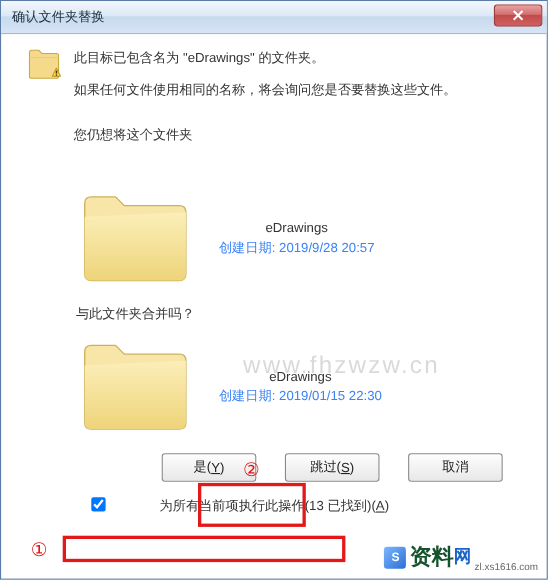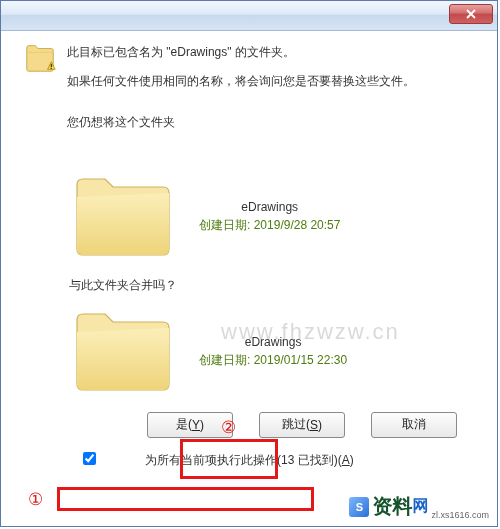--- a/index.html
+++ b/index.html
@@ -78,21 +78,21 @@
       padding: 2px 0;
     }
     .folder-icon {
       width: 108px;
       height: 88px;
       flex-shrink: 0;
       margin-right: 22px;
     }
     .folder-meta { color: #333; font-size: 12px; }
     .folder-name { margin-bottom: 3px; text-align: center; }
-    .folder-date { color: #4d7c0f; }
+    .folder-date { color: #3b82f6; }
     .button-row {
       display: flex;
       gap: 26px;
       justify-content: flex-end;
       margin: 8px 18px 10px 0;
       position: relative;
     }
     .btn {
       min-width: 86px;
       height: 26px;
@@ -164,20 +164,21 @@
     .watermark2 .txt1 { color:#14532d; font-weight:bold; font-size:20px; }
     .watermark2 .txt2 { color:#1a63c9; font-weight:bold; font-size:16px; }
     .watermark2 .url { font-size:9px; color:#666; margin-left:3px; align-self:flex-end; }
   </style>
 </head>
 <body>
 
 <div class="dialog">
 
   <div class="titlebar">
+    <span class="titlebar-text">确认文件夹替换</span>
     <div class="close-btn">
       <svg viewBox="0 0 12 10">
         <path d="M2 1 L10 9 M10 1 L2 9" stroke="#fff" stroke-width="1.8" fill="none"></path>
       </svg>
     </div>
   </div>
 
   <div class="content">
 
     <div class="header-row">

